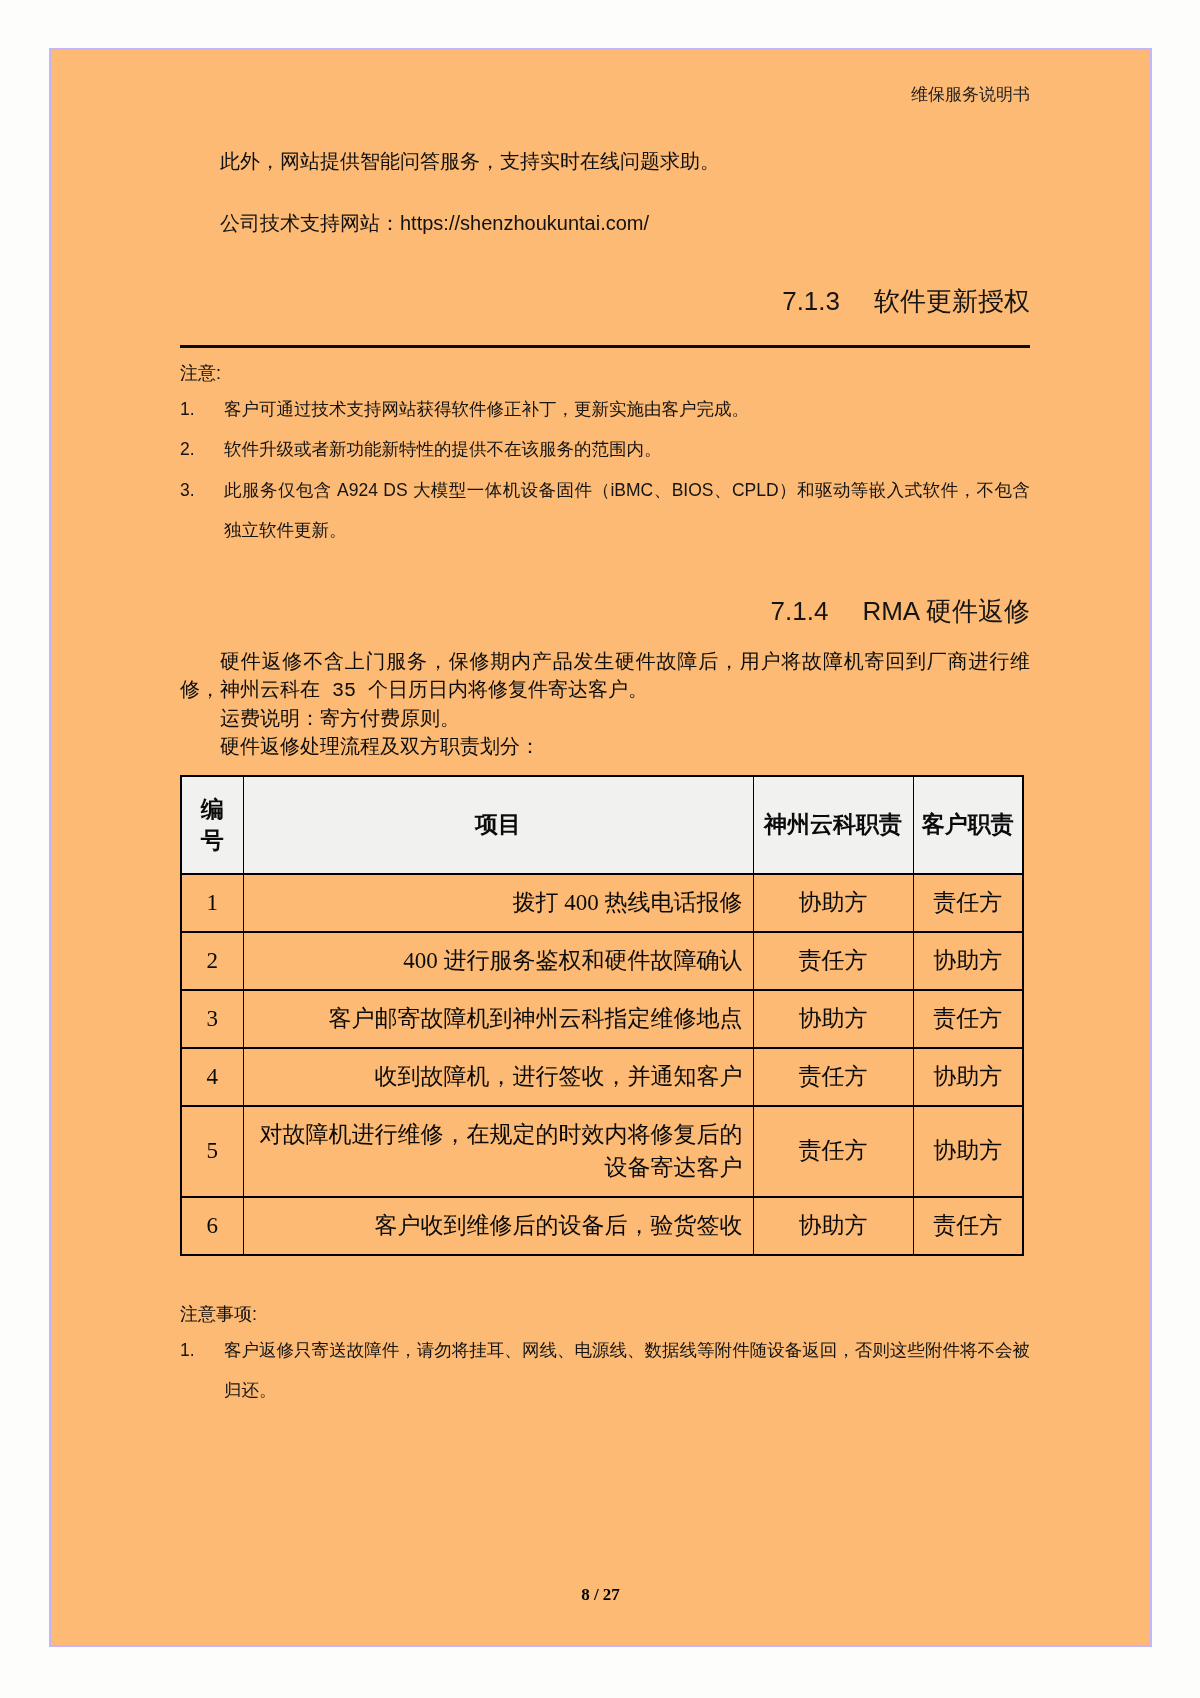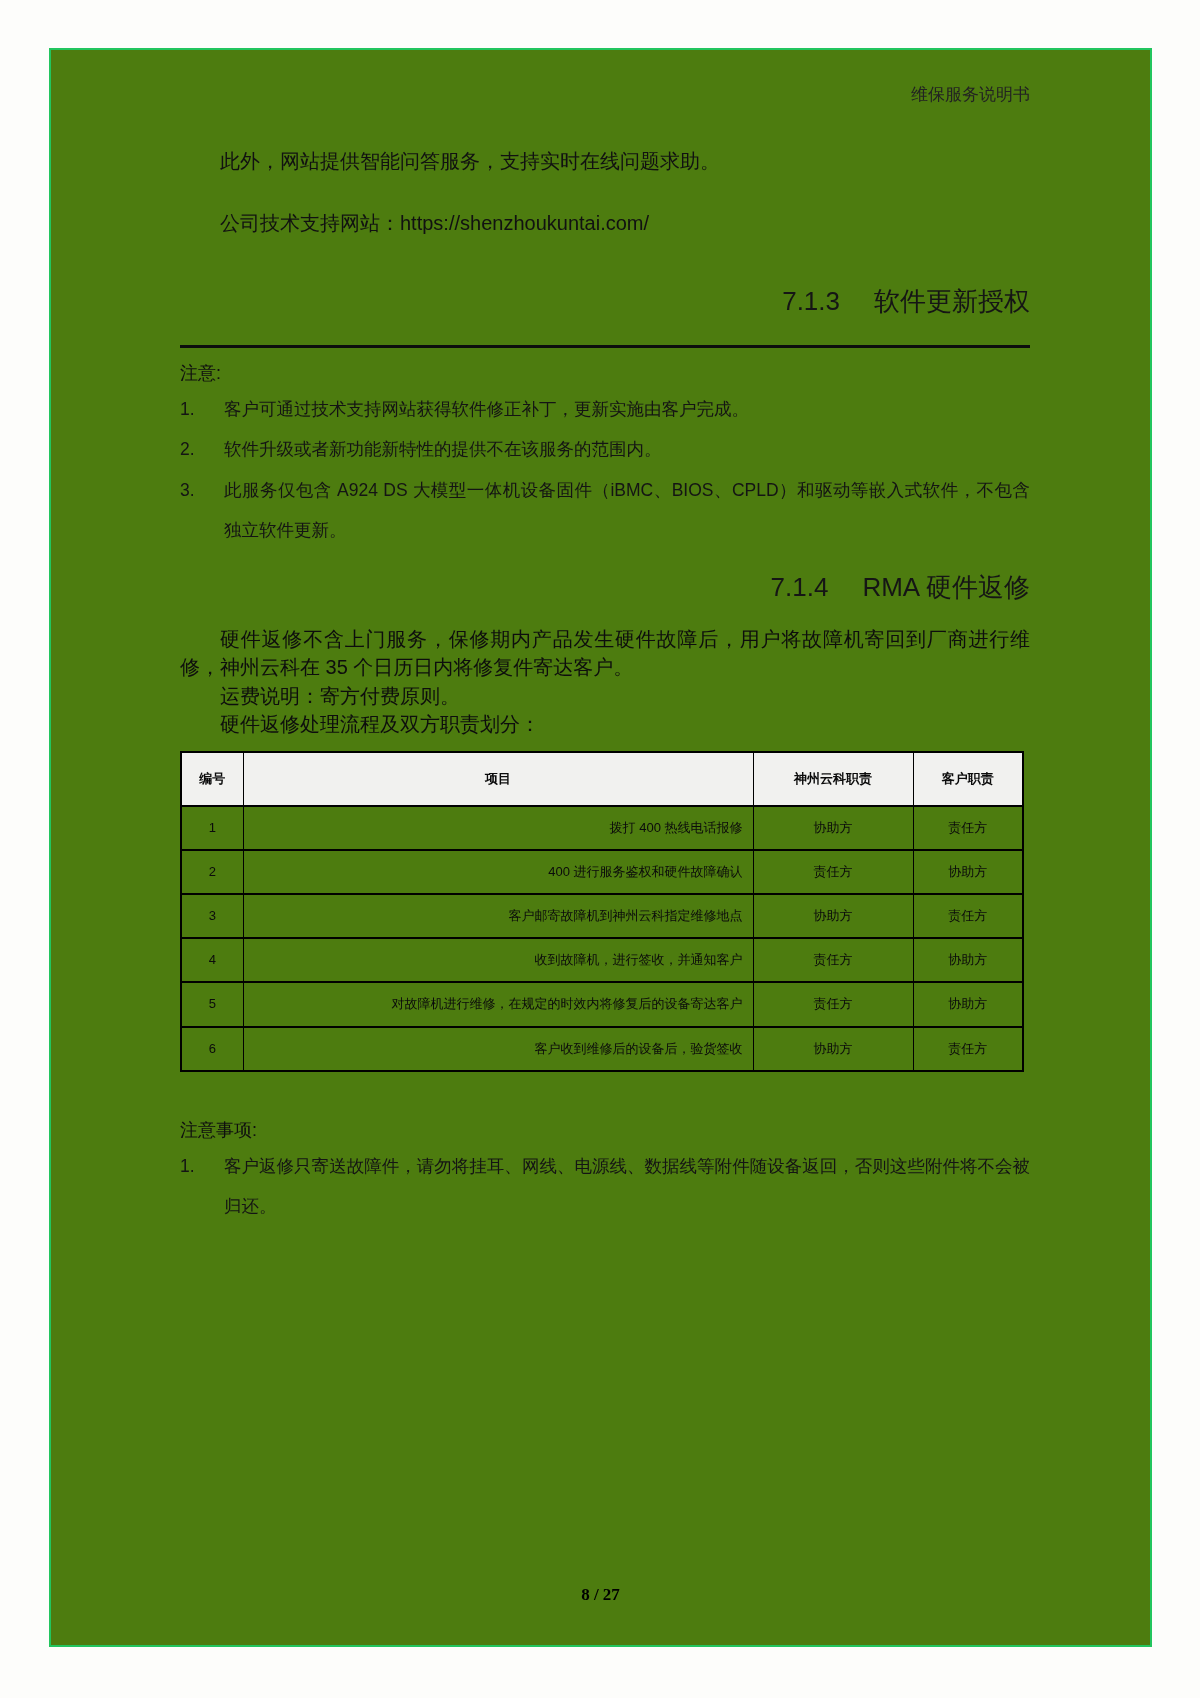--- a/index.html
+++ b/index.html
@@ -4,22 +4,22 @@
 <style>
   html, body {
     margin: 0; padding: 0;
     width: 1200px; height: 1698px;
     background: #fdfdfb;
     overflow: hidden;
   }
   .page {
     position: absolute; left: 49px; top: 48px;
     width: 1103px; height: 1599px;
-    background: #4d7c0f;
-    border: 2px solid #22c55e;
+    background: #fdba74;
+    border: 2px solid #c4b5fd;
     box-sizing: border-box;
     color: #111;
   }
   .doc-header {
     margin-top: 33px;
     padding-right: 120px;
     text-align: right;
     font-family: "Liberation Serif", "DejaVu Serif", serif;
     font-size: 17px;
     color: #222;
@@ -38,21 +38,21 @@
   .p-intro-2 { margin-top: 32px; }
   .section-heading {
     font-family: "Liberation Sans", "DejaVu Sans", sans-serif;
     font-size: 26px;
     font-weight: 400;
     color: #151515;
     margin: 0;
     text-align: right;
   }
   .heading-713 { margin-top: 46px; }
-  .heading-714 { margin-top: 20px; }
+  .heading-714 { margin-top: 44px; }
   .section-number { margin-right: 34px; }
   .body-paragraph {
     font-family: "Liberation Sans", "DejaVu Sans", sans-serif;
     font-size: 20.5px;
     line-height: 2.62;
     text-indent: 2em;
     text-align: justify;
     margin: 18px 0 0 0;
     color: #131313;
   }
@@ -73,36 +73,36 @@
   .note-item {
     display: flex;
     font-family: "Liberation Sans", "DejaVu Sans", sans-serif;
     font-size: 17.5px;
     line-height: 2.3;
     color: #141414;
   }
   .note-num { width: 44px; flex: 0 0 44px; }
   .note-text { flex: 1; text-align: justify; }
   .p-serif {
-    font-family: Liberation Sans, sans-serif;
+    font-family: Liberation Mono, monospace;
     font-size: 20px;
     line-height: 1.42;
     text-indent: 2em;
     text-align: justify;
     margin: 0;
     color: #0d0d0d;
   }
   .p-serif-first { margin-top: 20px; }
   .rma-table {
     border-collapse: collapse;
     width: 842px;
     margin-top: 12px;
     table-layout: fixed;
-    font-family: Liberation Sans, sans-serif;
-    font-size: 13px;
+    font-family: Liberation Serif, serif;
+    font-size: 23px;
     color: #0b0b0b;
   }
   .rma-table th, .rma-table td {
     border: 1px solid #000;
     border-top-width: 2px;
     border-bottom-width: 2px;
   }
   .rma-table { border: 2px solid #000; }
   .rma-table th {
     background: #f1f1ef;

